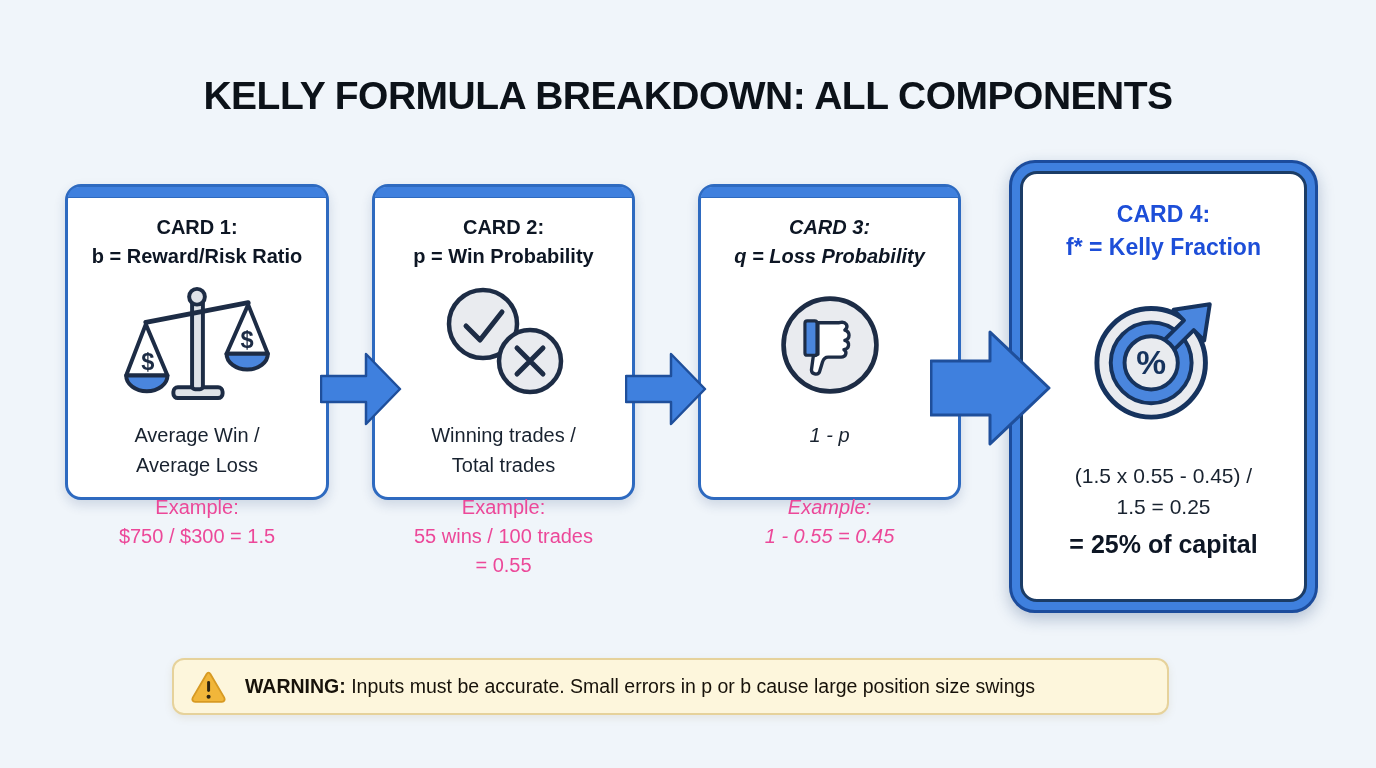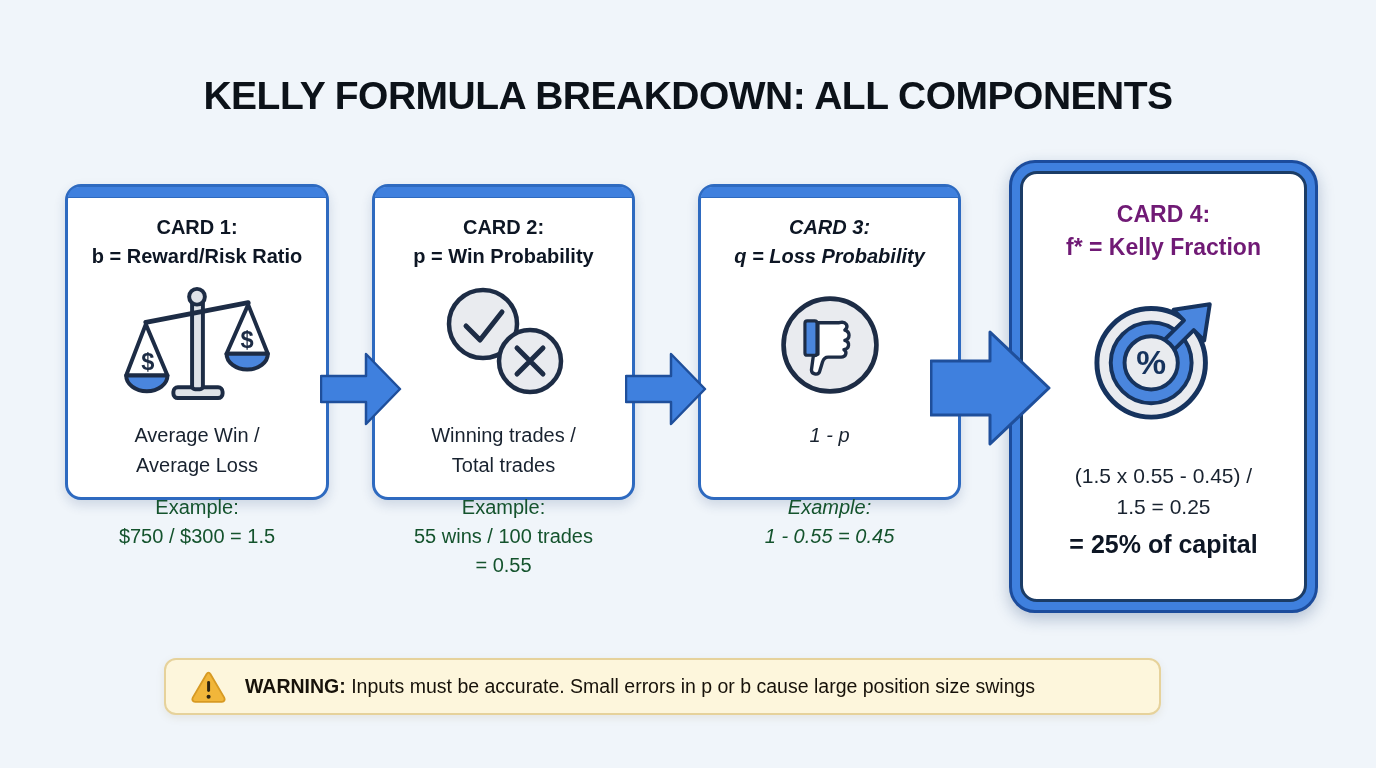--- a/index.html
+++ b/index.html
@@ -39,61 +39,61 @@
   .icon-wrap {
     position: absolute; left: 0; right: 0;
     display: flex; justify-content: center;
   }
   .card-body {
     position: absolute; top: 233px; left: 6px; right: 6px;
     text-align: center; font-size: 20px; line-height: 1.5; color: #18222f;
   }
   .card-example {
     position: absolute; top: 306px; left: 6px; right: 6px;
-    text-align: center; font-size: 20px; line-height: 1.45; color: #14532d;
+    text-align: center; font-size: 20px; line-height: 1.45; color: #ec4899;
   }
   
   .card4-frame {
     position: absolute; left: 1009px; top: 160px; width: 309px; height: 453px;
     background: var(--accent, #3f80de);
     border: 3px solid #1c4c9c;
     border-radius: 26px;
     box-shadow: 0 6px 16px rgba(23,58,110,0.28);
     z-index: 2;
   }
   .card4-inner {
     position: absolute; inset: 8px;
     background: #ffffff;
     border: 3px solid #1b3c66;
     border-radius: 17px;
   }
   .card4-title {
     position: absolute; top: 24px; left: 4px; right: 4px;
     text-align: center; font-weight: 700; font-size: 23px;
-    line-height: 1.44; color: #701a75;
+    line-height: 1.44; color: #1d4ed8;
   }
   .card4-icon { position: absolute; top: 104px; left: 0; right: 0; display:flex; justify-content:center; }
   .card4-formula {
     position: absolute; top: 266px; left: 4px; right: 4px;
     text-align: center; font-size: 21px; line-height: 1.48; color: #18222f; margin-top: 20px;
   }
   .card4-result {
     position: absolute; top: 356px; left: 4px; right: 4px;
     text-align: center; font-size: 25px; font-weight: 700; color: #0d1624;
   }
   
   .flow-arrow { position: absolute; z-index: 5; line-height: 0; }
   
   .warning {
-    position: absolute; left: 164px; top: 658px; width: 997px; height: 57px;
+    position: absolute; left: 172px; top: 658px; width: 997px; height: 57px;
     background: var(--warning-bg, #fdf6dc);
     border: 2px solid var(--warning-border, #e6d29b);
     border-radius: 12px;
     display: flex; align-items: center; gap: 18px;
-    padding: 0 24px;
+    padding: 0 16px;
     box-shadow: 0 3px 8px rgba(130,95,25,0.10);
     z-index: 2;
   }
   .warning-text { font-size: 19.5px; color: #17120a; white-space: nowrap; }
   .warning-text b { font-weight: 700; }
   svg { display: block; }
 </style>
 </head>
 <body>
 

